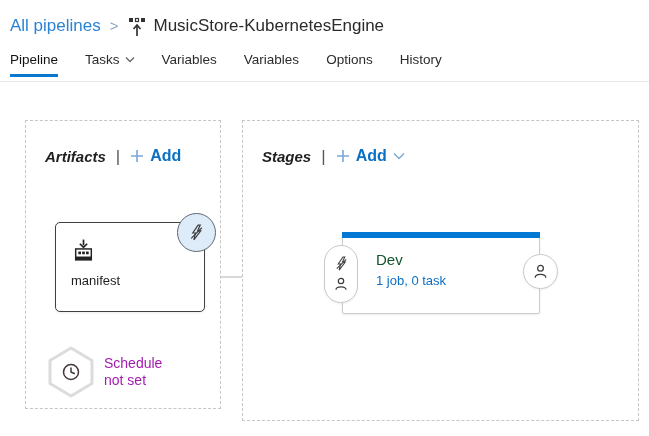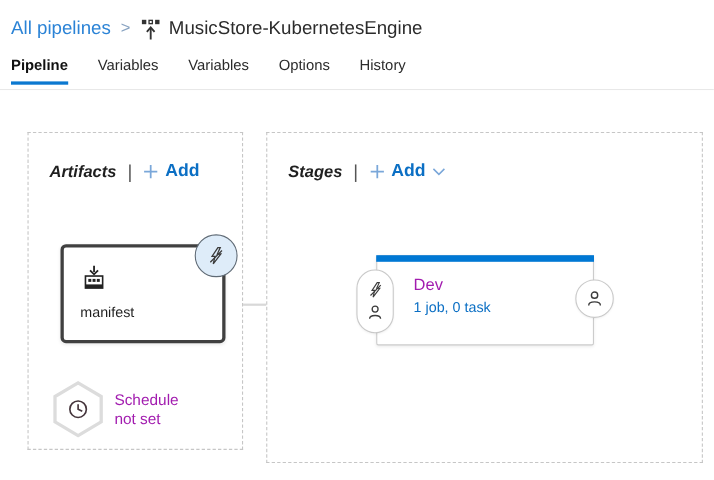--- a/index.html
+++ b/index.html
@@ -16,59 +16,59 @@
   .crumb-sep  { color:#8aa4c2; font-size:15px; padding:0 1px; }
   .release-ic { display:inline-flex; margin-top:2px; }
   .crumb-title{ color:#2b2b2b; }
 
   
   .tabs { display:flex; padding-left:10px; margin-top:4px; }
   .tab { display:flex; align-items:center; gap:5px; margin-right:27px;
          padding:8px 0 7px; font-size:13.5px; color:#2b2b2b; cursor:pointer;
          border-bottom:3px solid transparent; }
   .tab.active { border-bottom-color:#0b78d0; }
-  .tab.active .tab-label { font-weight:bold; color:#111; }
+  .tab.active .tab-label { font-weight:normal; color:#111; }
   .tab-rule { height:1px; background:#e6e6e6; margin-top:4px; }
 
   
   .canvas { position:relative; height:348px; background:#fff; }
   .panel { position:absolute; border:1px dashed #c6c6c6; background:#fff; }
   .artifacts-panel { left:25px;  top:38px; width:196px; height:289px; }
   .stages-panel    { left:242px; top:38px; width:397px; height:301px; }
 
   .panel-header { display:flex; align-items:center; gap:10px; padding:26px 0 0 19px; }
   .panel-title { font-size:15px; font-weight:bold; color:#1f1f1f;font-style:italic; }
   .hdr-sep { color:#555; font-weight:300; font-size:17px; line-height:15px; }
   .add-btn { display:flex; align-items:center; gap:6px; background:none; border:none;
              padding:0; cursor:pointer; font-family:inherit; }
   .add-label { color:#0b6fc4; font-size:16px; font-weight:600; }
 
   .connector { position:absolute; left:204px; top:194px; width:130px; height:2px; background:#d8d8d8; z-index:0; }
 
   
   .artifact-card { position:absolute; left:55px; top:140px; width:150px; height:90px;
-                   background:#fff; border:3px solid #404040; border-radius:5px;
+                   background:#fff; border:1px solid #404040; border-radius:5px;
                    box-shadow:0 1px 3px rgba(0,0,0,.08); padding:15px 0 0 15px;
                    cursor:pointer; z-index:1; }
   .artifact-name { display:block; margin-top:6px; font-size:13px; color:#1f1f1f; }
 
   .badge { position:absolute; left:177px; top:131px; width:39px; height:39px; border-radius:50%;
            background:#deecf9; border:1px solid #5f6a75; display:flex; align-items:center;
            justify-content:center; cursor:pointer; z-index:2; }
 
   
   .schedule { position:absolute; left:47px; top:264px; display:flex; align-items:center; gap:9px; cursor:pointer; }
   .schedule-text { font-size:14px; color:#a21caf; width:74px; line-height:17px; }
 
   
   .stage-card { position:absolute; left:342px; top:150px; width:198px; height:82px;
                 background:#fff; border:1px solid #cccccc; border-radius:2px;
                 box-shadow:0 1px 3px rgba(0,0,0,.08); cursor:pointer; z-index:1; }
   .stage-bar { position:absolute; top:-1px; left:-1px; right:-1px; height:6px; background:#0078d4; }
-  .stage-name { margin:18px 0 3px 33px; font-size:15px; color:#a21caf; }
+  .stage-name { margin:18px 0 3px 33px; font-size:15px; color:#14532d; }
   .stage-summary { display:inline-block; margin-left:33px; font-size:13px; color:#0b6fc4;
                    text-decoration:none; cursor:pointer; }
 
   .pre-pill { position:absolute; left:324px; top:163px; width:34px; height:58px;
               background:#fff; border:1px solid #c9c9c9; border-radius:17px;
               display:flex; flex-direction:column; align-items:center; justify-content:center;
               gap:5px; cursor:pointer; z-index:2; box-shadow:0 1px 2px rgba(0,0,0,.06); }
   .post-circle { position:absolute; left:523px; top:172px; width:35px; height:35px;
                  background:#fff; border:1px solid #c9c9c9; border-radius:50%;
                  display:flex; align-items:center; justify-content:center;
@@ -89,20 +89,28 @@
       <path d="M9 19 V9" stroke="#333" stroke-width="1.7" fill="none"></path>
       <path d="M5.5 12 L9 8 L12.5 12" fill="none" stroke="#333" stroke-width="1.7"></path>
     </svg>
   </span>
   <span class="crumb-title">MusicStore-KubernetesEngine</span>
 </div>
 
 <div class="tabs">
   <div class="tab active">
     <span class="tab-label">Pipeline</span>
+  </div>
+  <div class="tab">
+    <span class="tab-label">Tasks</span>
+    <span class="icon">
+      <svg width="10" height="7" viewBox="0 0 10 7">
+          <polyline points="1,1.5 5,5.5 9,1.5" fill="none" stroke="#666" stroke-width="1.3"></polyline>
+        </svg>
+    </span>
   </div>
   <div class="tab">
     <span class="tab-label">Variables</span>
   </div>
   <div class="tab">
     <span class="tab-label">Variables</span>
   </div>
   <div class="tab">
     <span class="tab-label">Options</span>
   </div>

